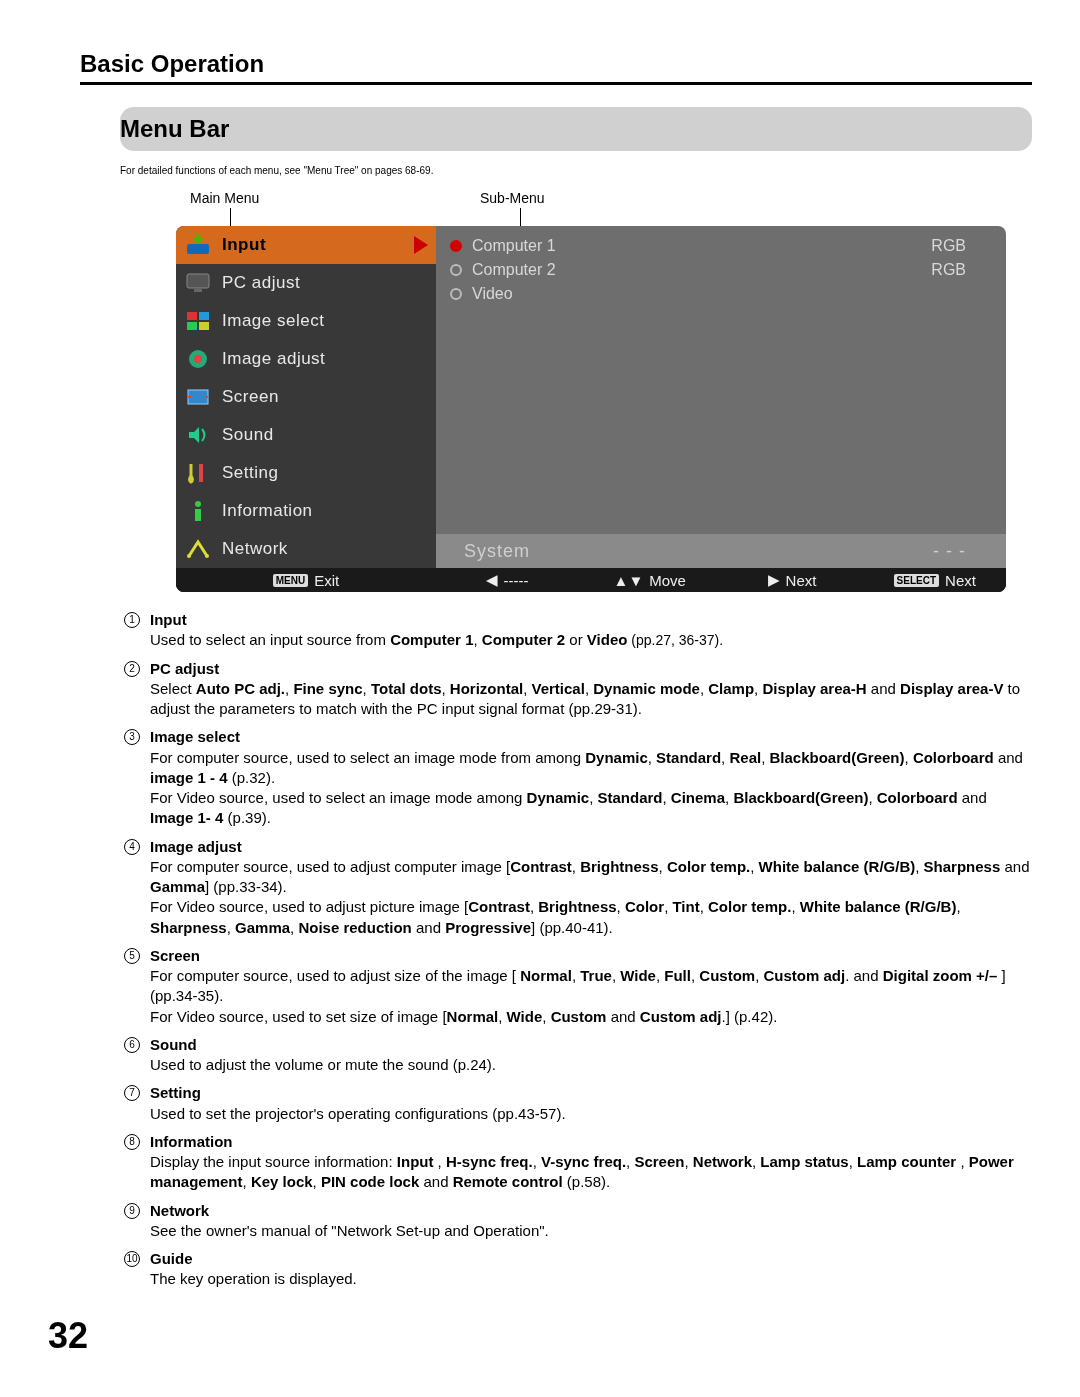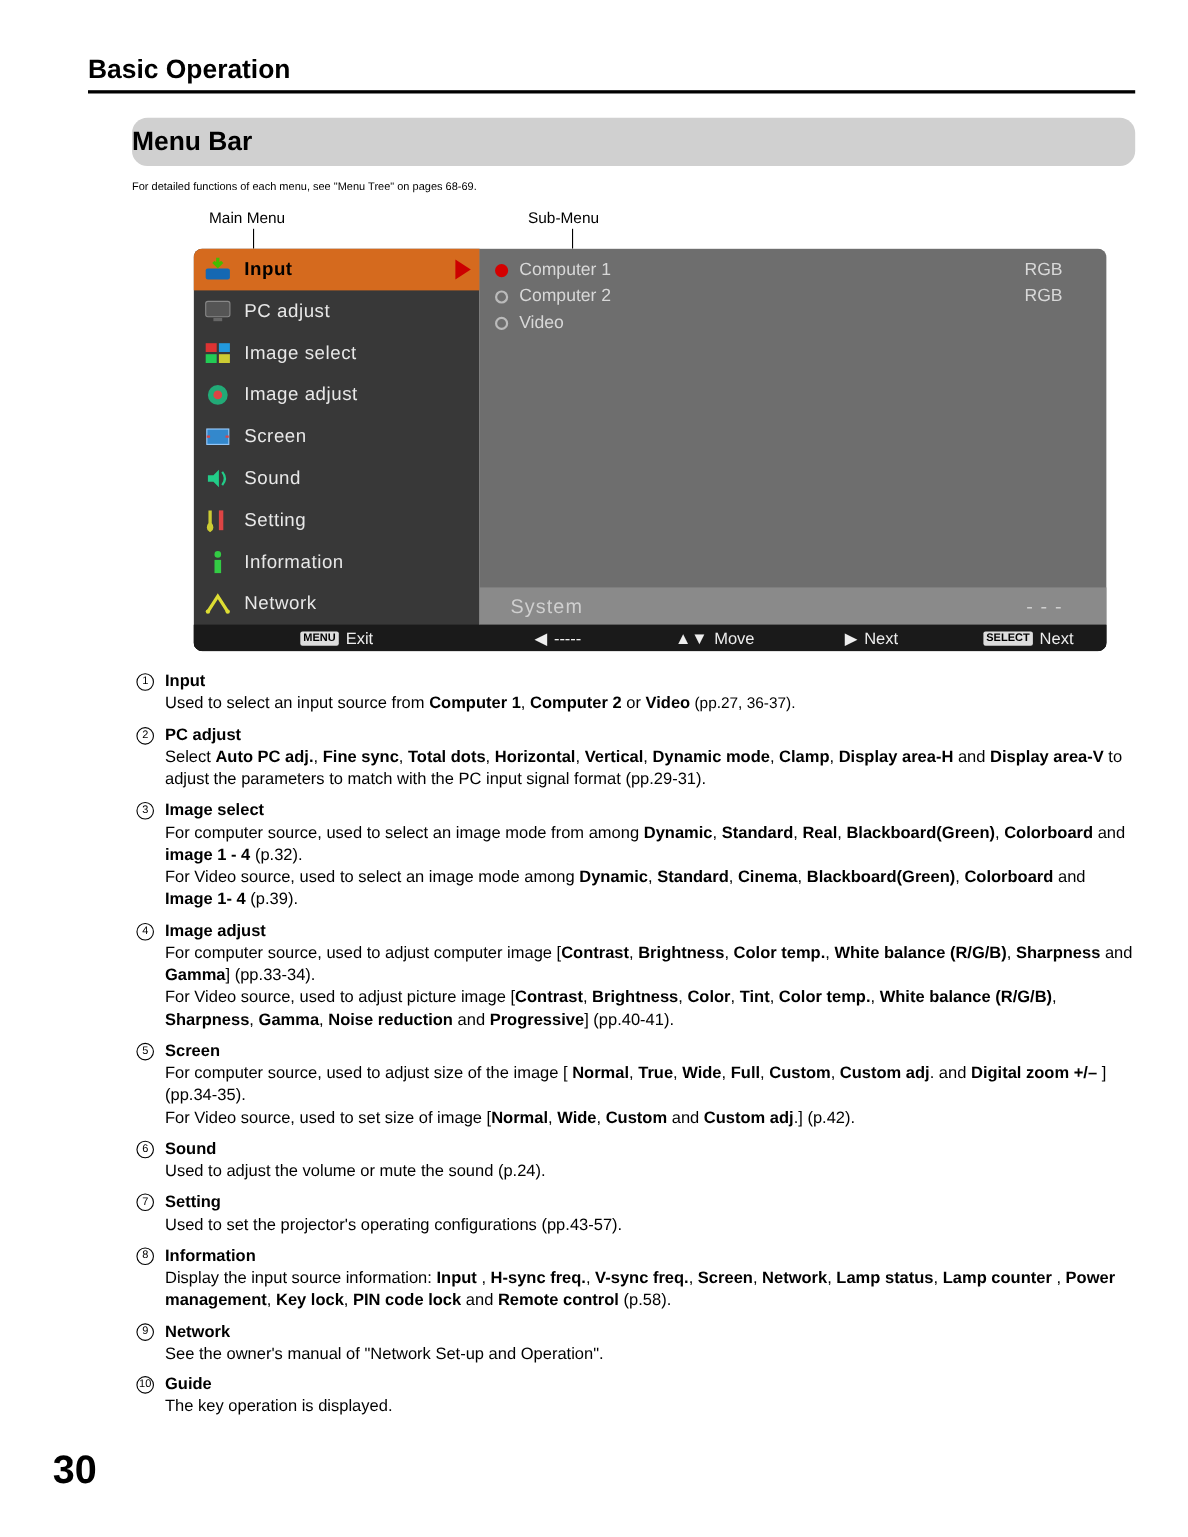--- a/index.html
+++ b/index.html
@@ -335,13 +335,13 @@
       <div class="desc-item">
         <span class="circ">10</span>
         <div class="body">
           <div class="ttl">Guide</div>
           <div>The key operation is displayed.</div>
         </div>
       </div>
     </div>
 </div>
 
-<div class="page-num">30</div>
+<div class="page-num">32</div>
 
 </body></html>

